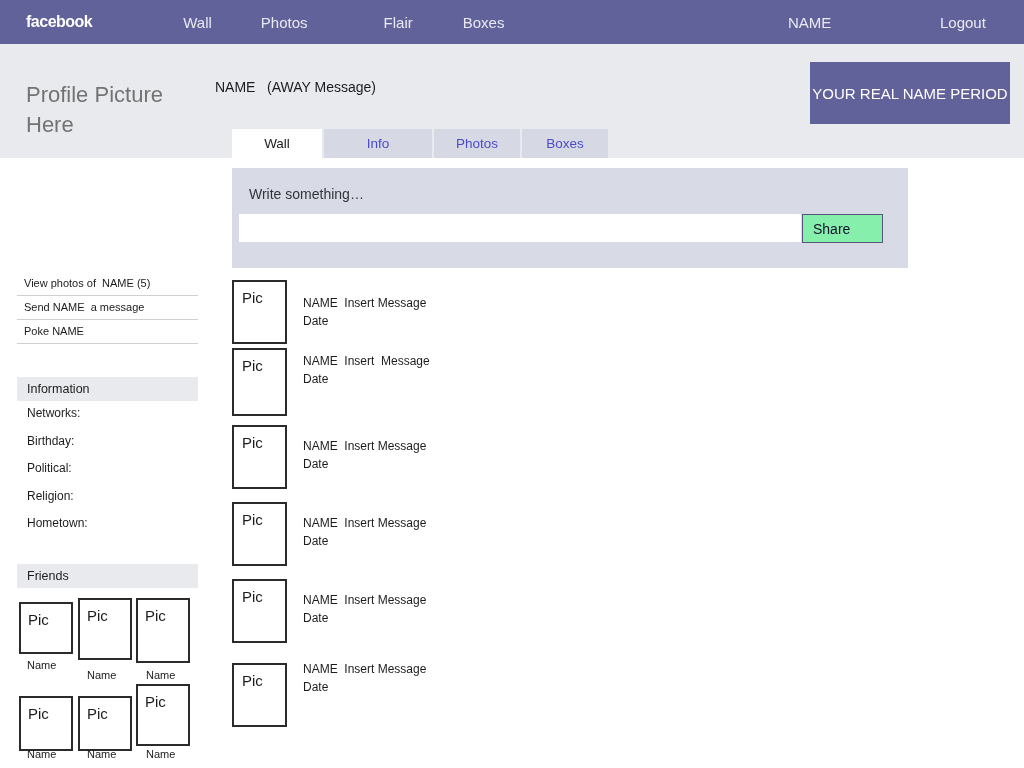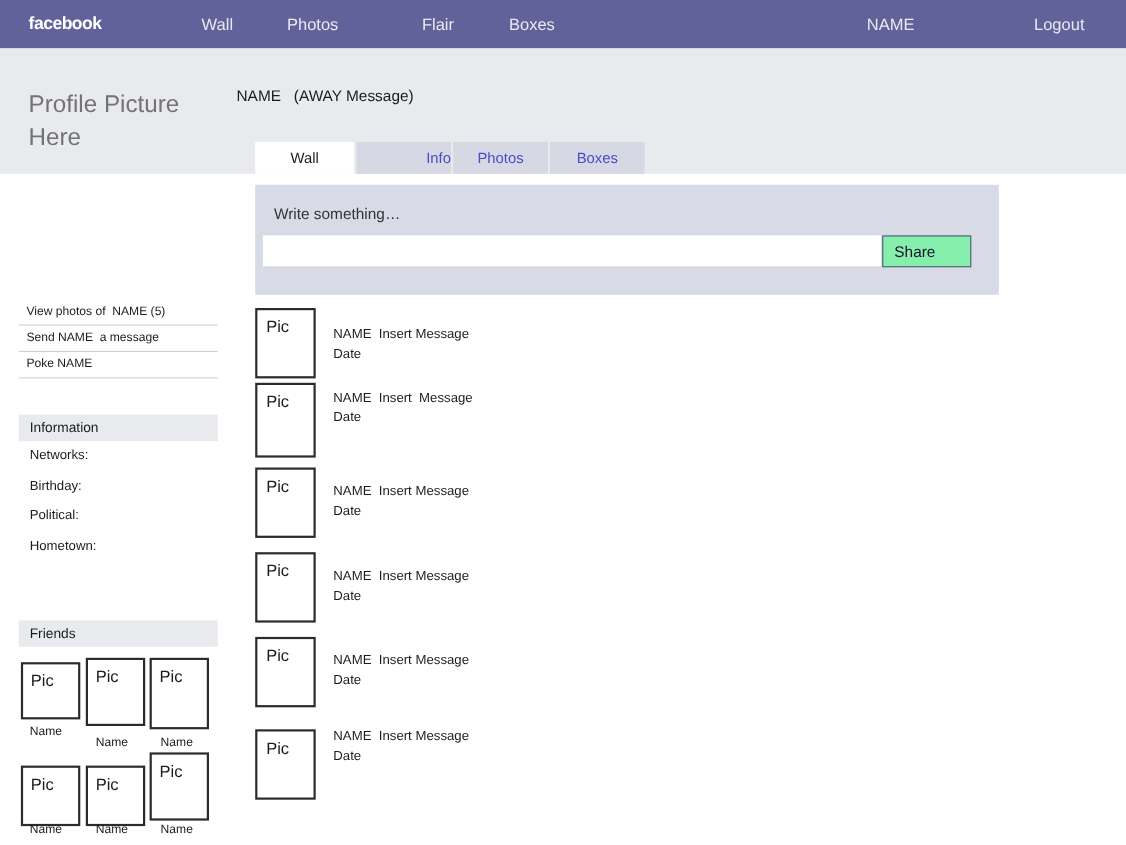--- a/index.html
+++ b/index.html
@@ -97,21 +97,21 @@
     background: #d6d9e3;
     color: #4b4bc8;
     margin-right: 2px;
     box-sizing: border-box;
   }
   .tab.active {
     background: #ffffff;
     color: #1c1c1c;
   }
   #tab-wall   { width: 90px; }
-  #tab-info   { width: 86px; text-align: right; }
+  #tab-info   { width: 108px; }
   #tab-photos { width: 86px; }
   #tab-boxes  { width: 86px; }
 
   
   #sidebar {
     position: absolute;
     left: 0; top: 158px;
     width: 216px;
     height: 610px;
   }
@@ -259,20 +259,21 @@
   <a class="topnav" id="nav-photos" href="#">Photos</a>
   <a class="topnav" id="nav-flair" href="#">Flair</a>
   <a class="topnav" id="nav-boxes" href="#">Boxes</a>
   <a class="topnav" id="nav-name" href="#">NAME</a>
   <a class="topnav" id="nav-logout" href="#">Logout</a>
 </div>
 
 <div id="profile-band">
   <div id="profile-pic-text">Profile Picture Here</div>
   <div id="profile-name-line">NAME   (AWAY Message)</div>
+  <div id="realname-box">YOUR REAL NAME PERIOD</div>
 </div>
 
 <div id="tabs">
   <div class="tab active" id="tab-wall">Wall</div>
   <div class="tab" id="tab-info">Info</div>
   <div class="tab" id="tab-photos">Photos</div>
   <div class="tab" id="tab-boxes">Boxes</div>
 </div>
 
 <div id="sidebar">
@@ -281,20 +282,21 @@
     <div class="side-link">View photos of  NAME (5)</div>
     <div class="side-link">Send NAME  a message</div>
     <div class="side-link">Poke NAME</div>
   </div>
 
   <div class="section-head" id="info-head">Information</div>
   <div id="info-list">
     <div class="info-row">Networks:</div>
     <div class="info-row">Birthday:</div>
     <div class="info-row">Political:</div>
+    <div class="info-row">Religion:</div>
     <div class="info-row">Hometown:</div>
   </div>
 
   <div class="section-head" id="friends-head">Friends</div>
 
   <div id="friends-grid">
 
     <div class="friend" style="left:4px; top:4px; height:52px;">
       <div class="pic">Pic</div>
     </div>

